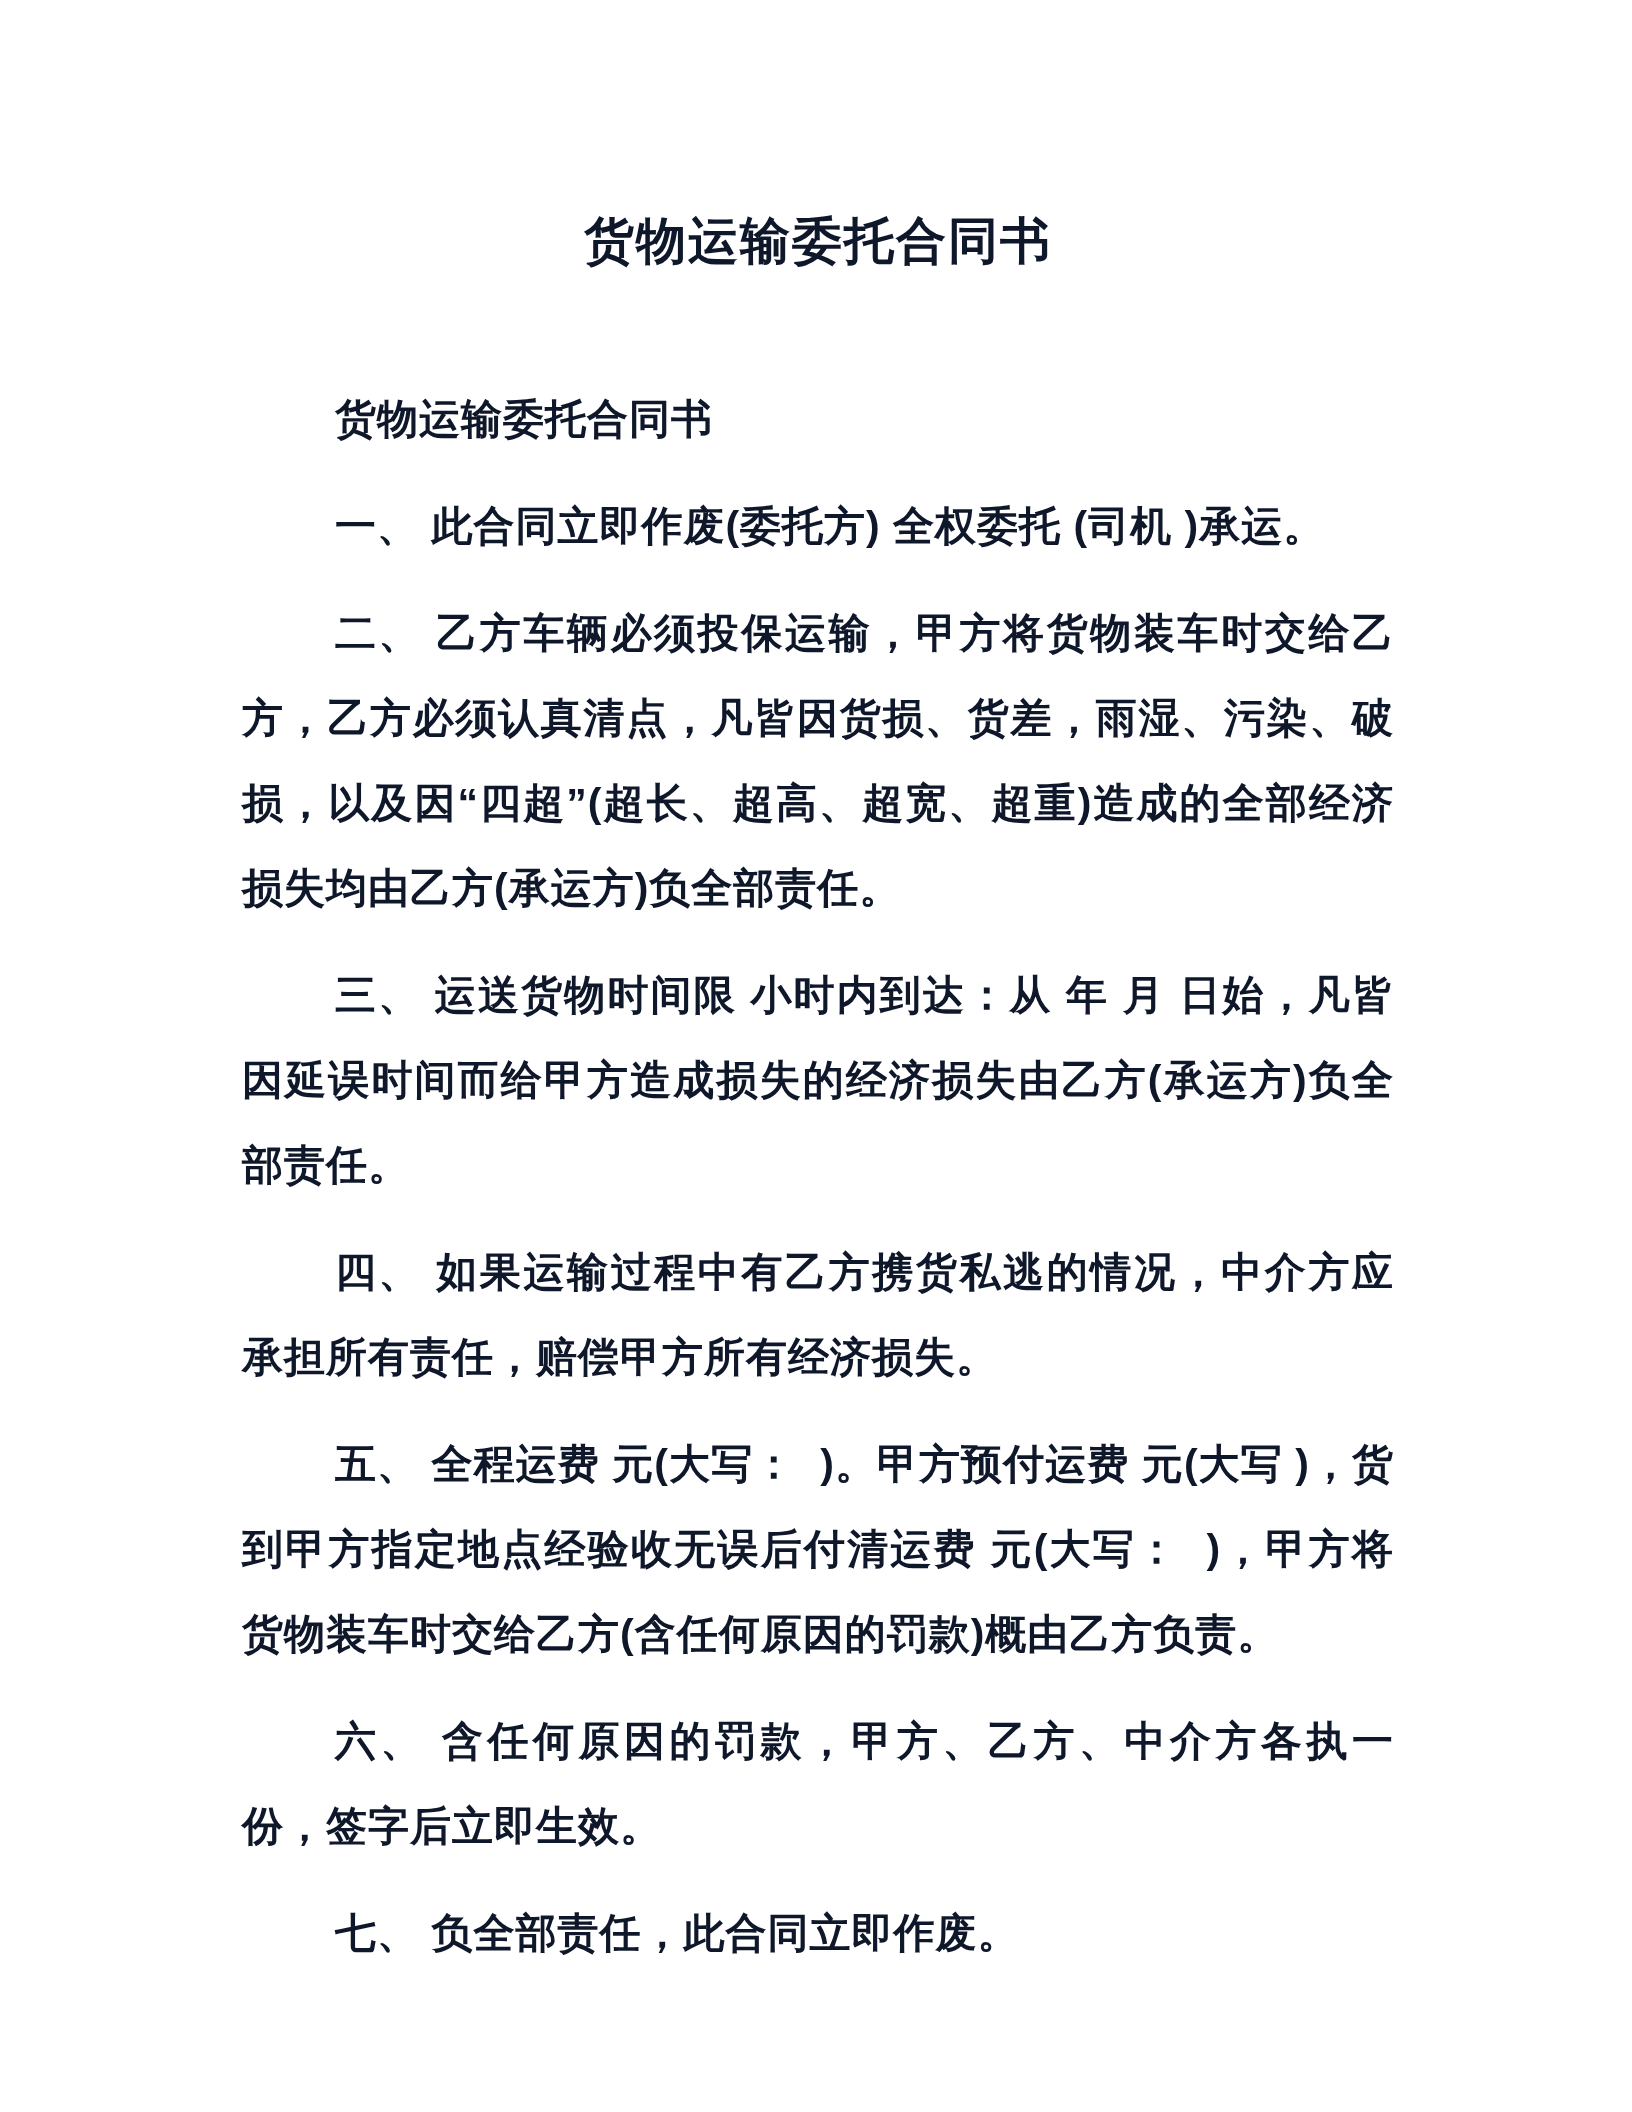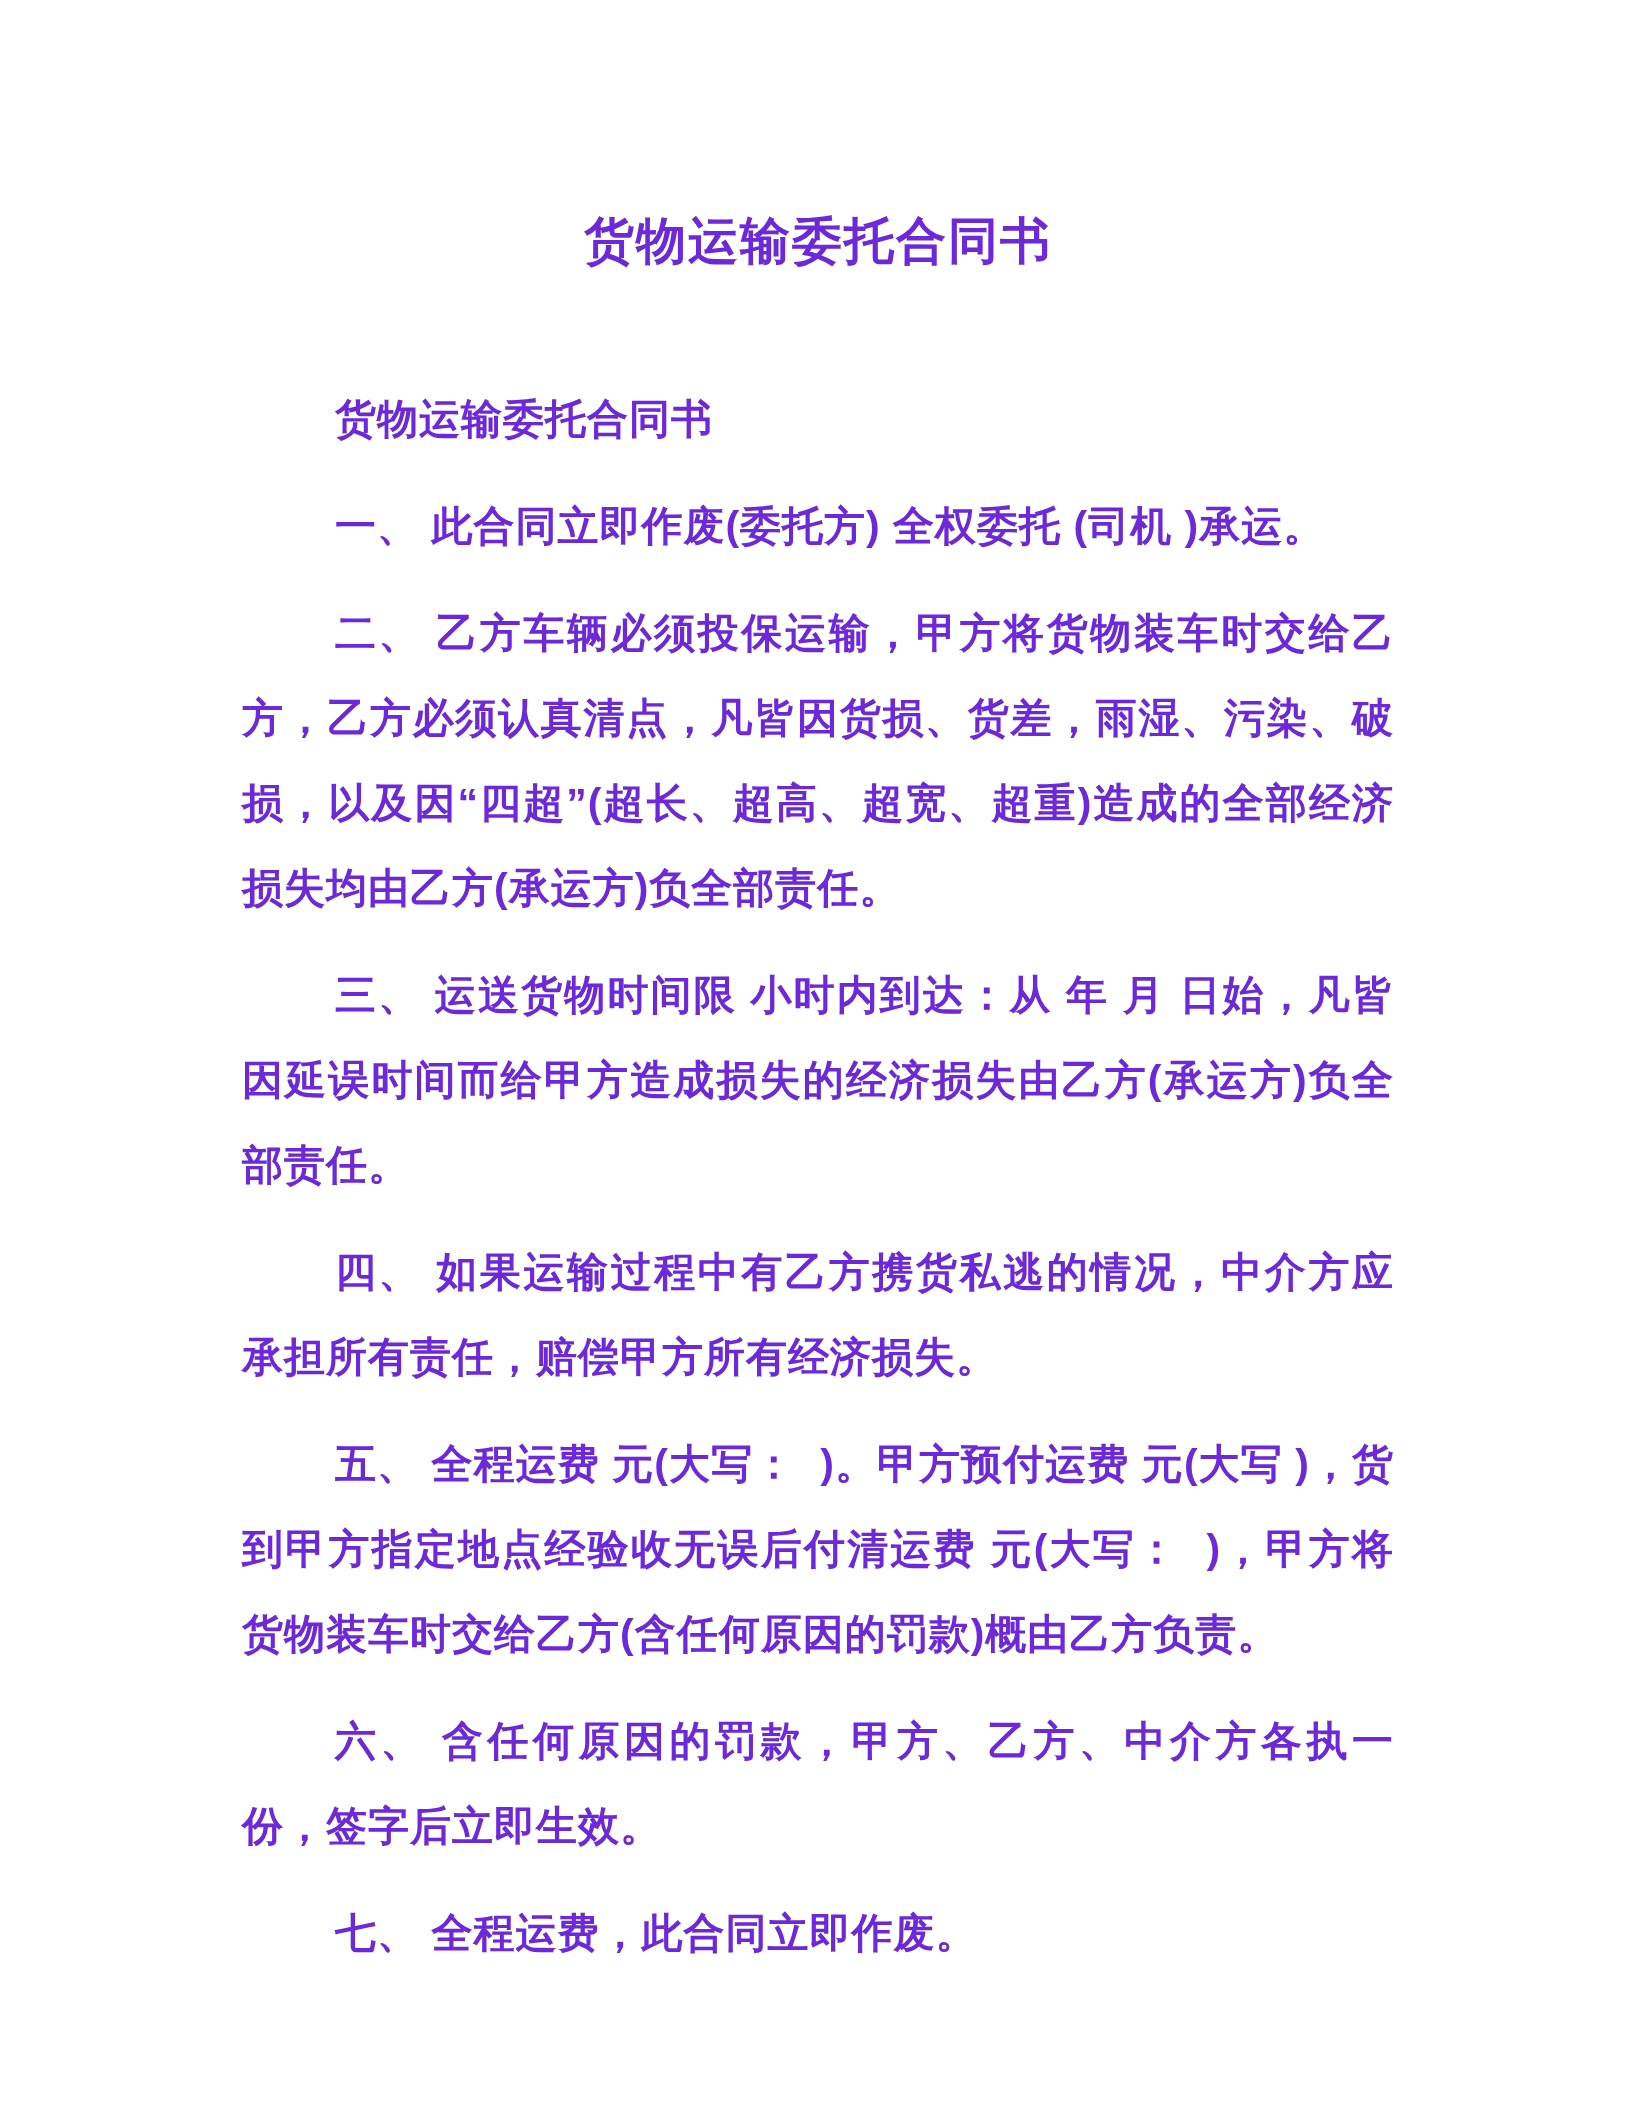--- a/index.html
+++ b/index.html
@@ -7,21 +7,21 @@
     padding: 0;
     background: #ffffff;
   }
   .page {
     position: relative;
     width: 1632px;
     height: 2112px;
     background: #ffffff;
     overflow: hidden;
     font-family: "Liberation Sans", "DejaVu Sans", sans-serif;
-    color: #6d28d9;
+    color: #0f172a;
   }
   .doc {
     padding: 205px 238px 0 242px;
     box-sizing: border-box;
   }
   .doc-title {
     margin: 0;
     text-align: center;
     font-size: 50px;
     line-height: 72px;
@@ -60,16 +60,16 @@
     <p class="para">二、 乙方车辆必须投保运输，甲方将货物装车时交给乙方，乙方必须认真清点，凡皆因货损、货差，雨湿、污染、破损，以及因“四超”(超长、超高、超宽、超重)造成的全部经济损失均由乙方(承运方)负全部责任。</p>
 
     <p class="para">三、 运送货物时间限 小时内到达：从 年 月 日始，凡皆因延误时间而给甲方造成损失的经济损失由乙方(承运方)负全部责任。</p>
 
     <p class="para">四、 如果运输过程中有乙方携货私逃的情况，中介方应承担所有责任，赔偿甲方所有经济损失。</p>
 
     <p class="para">五、 全程运费 元(大写：  )。甲方预付运费 元(大写 )，货到甲方指定地点经验收无误后付清运费 元(大写：  )，甲方将货物装车时交给乙方(含任何原因的罚款)概由乙方负责。</p>
 
     <p class="para">六、 含任何原因的罚款，甲方、乙方、中介方各执一份，签字后立即生效。</p>
 
-    <p class="para">七、 全程运费，此合同立即作废。</p>
+    <p class="para">七、 负全部责任，此合同立即作废。</p>
 
   </div>
 </div>
 
 </body></html>

